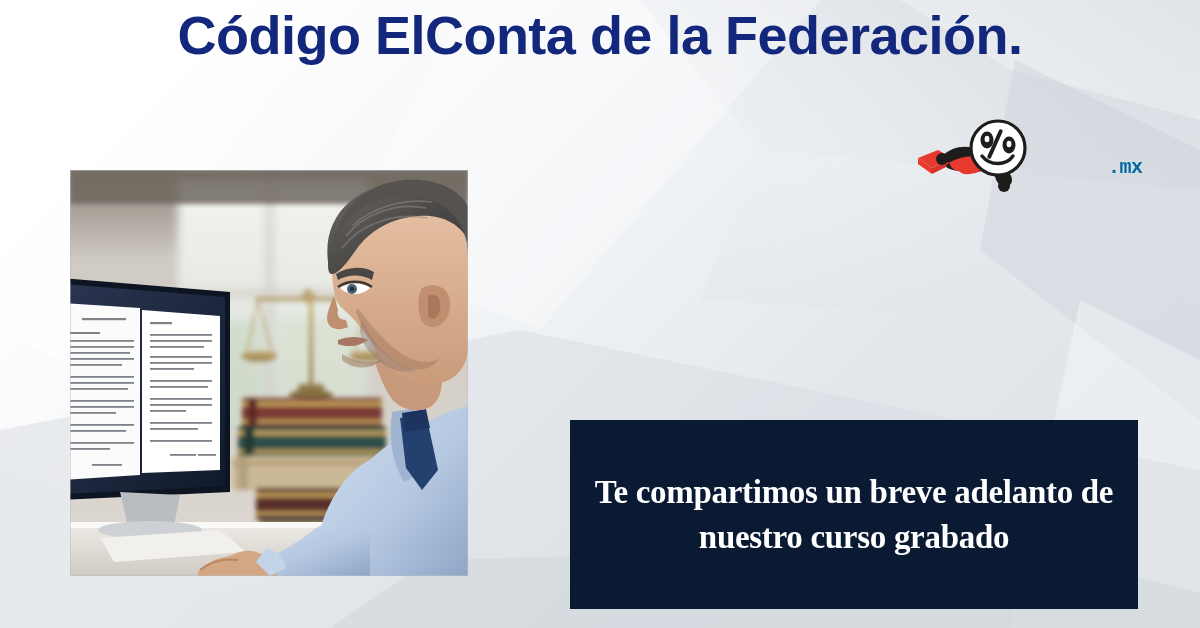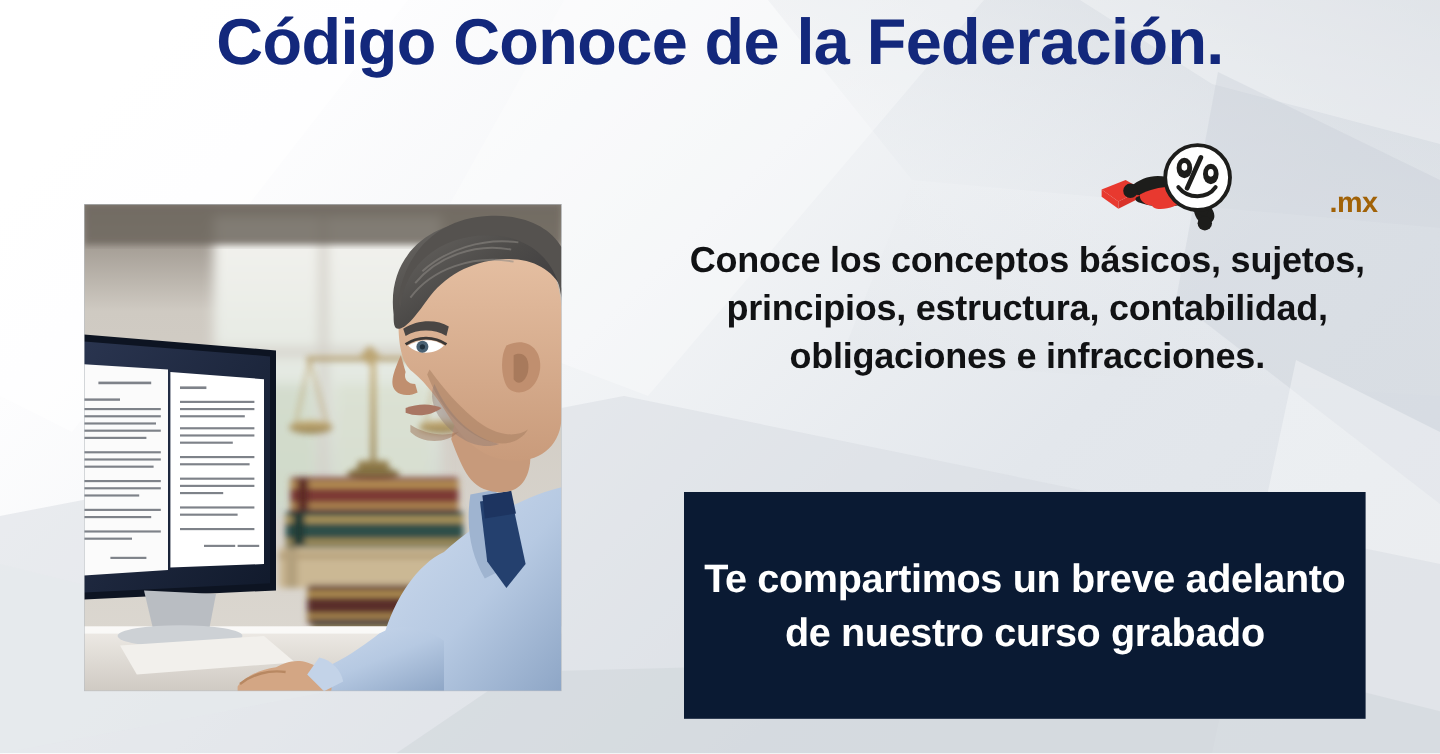--- a/index.html
+++ b/index.html
@@ -50,25 +50,26 @@
     left:112px; top:-2px;
     font-size:46px;
     font-weight:bold;
     letter-spacing:-1.5px;
     color:var(--brand-red,#ee3b32);
     line-height:1;
   }
   #logo .tld{
     position:absolute;
     left:196px; top:40px;
-    font-size:24px;
-    font-weight:bold;
-    color:#a16207;
+    font-size:20px;
+    font-weight:bold;
+    color:#0369a1;
     letter-spacing:-0.5px;
     line-height:1;
+    font-family:Liberation Mono, monospace;
   }
 
   
   #photo{
     position:absolute;
     left:70px; top:170px;
     width:398px; height:406px;
     overflow:hidden;
     background:#cfd3d6;
   }
@@ -83,26 +84,27 @@
     font-size:30px;
     font-weight:bold;
     line-height:1.33;
     color:#111214;
     letter-spacing:-0.2px;
   }
 
   
   #callout{
     position:absolute;
-    left:570px; top:410px;
+    left:570px; top:420px;
     width:568px; height:189px;
     background:var(--navy-box,#0a1a33);
     display:flex;
     align-items:center;
     justify-content:center;
+    font-family:Liberation Serif, serif;
   }
   #callout .txt{
     color:#ffffff;
     text-align:center;
     font-size:33px;
     font-weight:bold;
     line-height:1.34;
     letter-spacing:-0.3px;
     padding:0 14px;
   }
@@ -134,21 +136,21 @@
     <polygon points="1015,60 1200,150 1200,420 980,250" fill="#c3cad2" opacity="0.32"></polygon>
     <polygon points="1080,300 1200,360 1200,628 1010,628" fill="#ffffff" opacity="0.35"></polygon>
     <polygon points="0,430 520,330 1200,470 1200,628 0,628" fill="#d8dce1" opacity="0.5"></polygon>
     <polygon points="430,560 1010,545 1340,628 330,628" fill="#cdd2d8" opacity="0.45"></polygon>
     <polygon points="0,470 360,560 0,628" fill="#e6e9ed" opacity="0.7"></polygon>
     <polygon points="0,0 340,0 60,360 0,330" fill="#ffffff" opacity="0.55"></polygon>
     <polygon points="470,0 820,0 540,330 330,250" fill="#ffffff" opacity="0.30"></polygon>
   </svg>
 
   <h1 class="headline">
-    <span class="l1">Código Conoce de la Federación.</span>
+    <span class="l1">Código ElConta de la Federación.</span>
   </h1>
 
   <div id="logo">
     <svg viewBox="0 0 282 82" width="282" height="82">
 
       <g>
         <polygon points="6,40 26,32 40,40 20,50" fill="#e8392f"></polygon>
         <polygon points="6,40 20,50 20,56 6,46" fill="#e8392f"></polygon>
         <polygon points="20,50 40,40 40,46 20,56" fill="#d9332a"></polygon>
       </g>
@@ -380,19 +382,18 @@
                  C176,379 168,382 160,386 Z" fill="#d3a684"></path>
         <path d="M130,400 C140,392 154,388 168,390" stroke="#b88862" stroke-width="2" fill="none"></path>
 
         <path d="M196,378 C206,380 214,388 216,398 L200,406 L186,392 Z" fill="#c3d3e8"></path>
       </g>
 
       <rect x="0" y="0" width="398" height="406" fill="none" stroke="#b9bec4" stroke-width="1"></rect>
     </svg>
   </div>
 
-  <p id="subhead">Conoce los conceptos básicos, sujetos, principios, estructura, contabilidad, obligaciones e infracciones.</p>
 
   <div id="callout">
     <span class="txt">Te compartimos un breve adelanto de nuestro curso grabado</span>
   </div>
 
 </div>
 
 </body></html>

